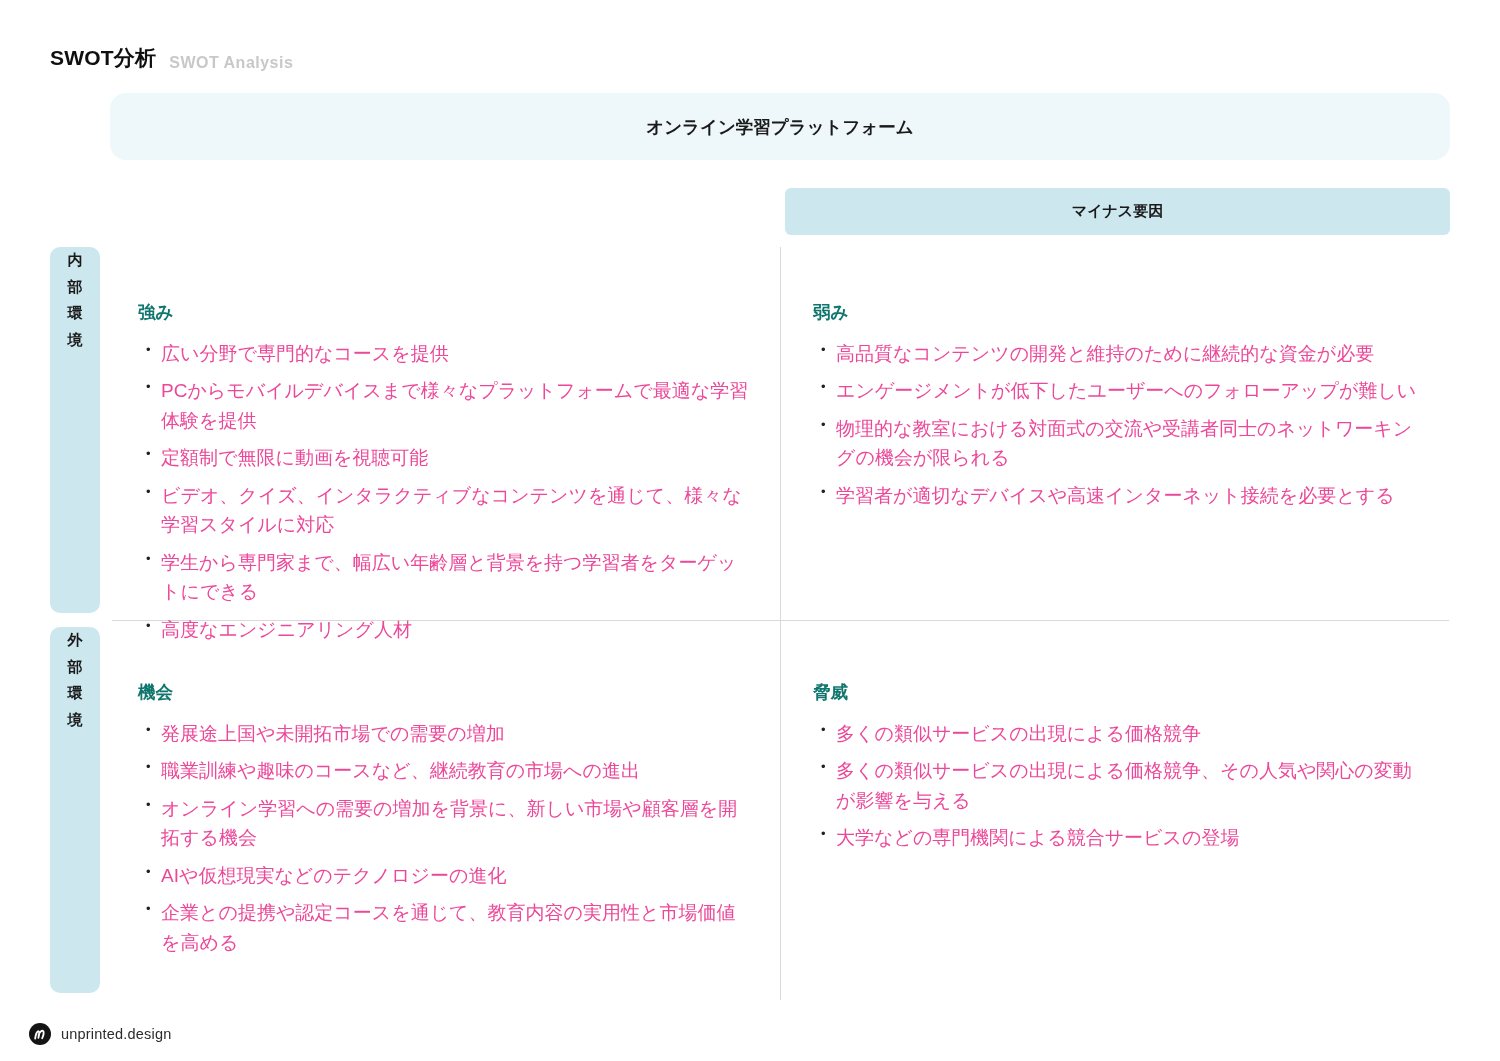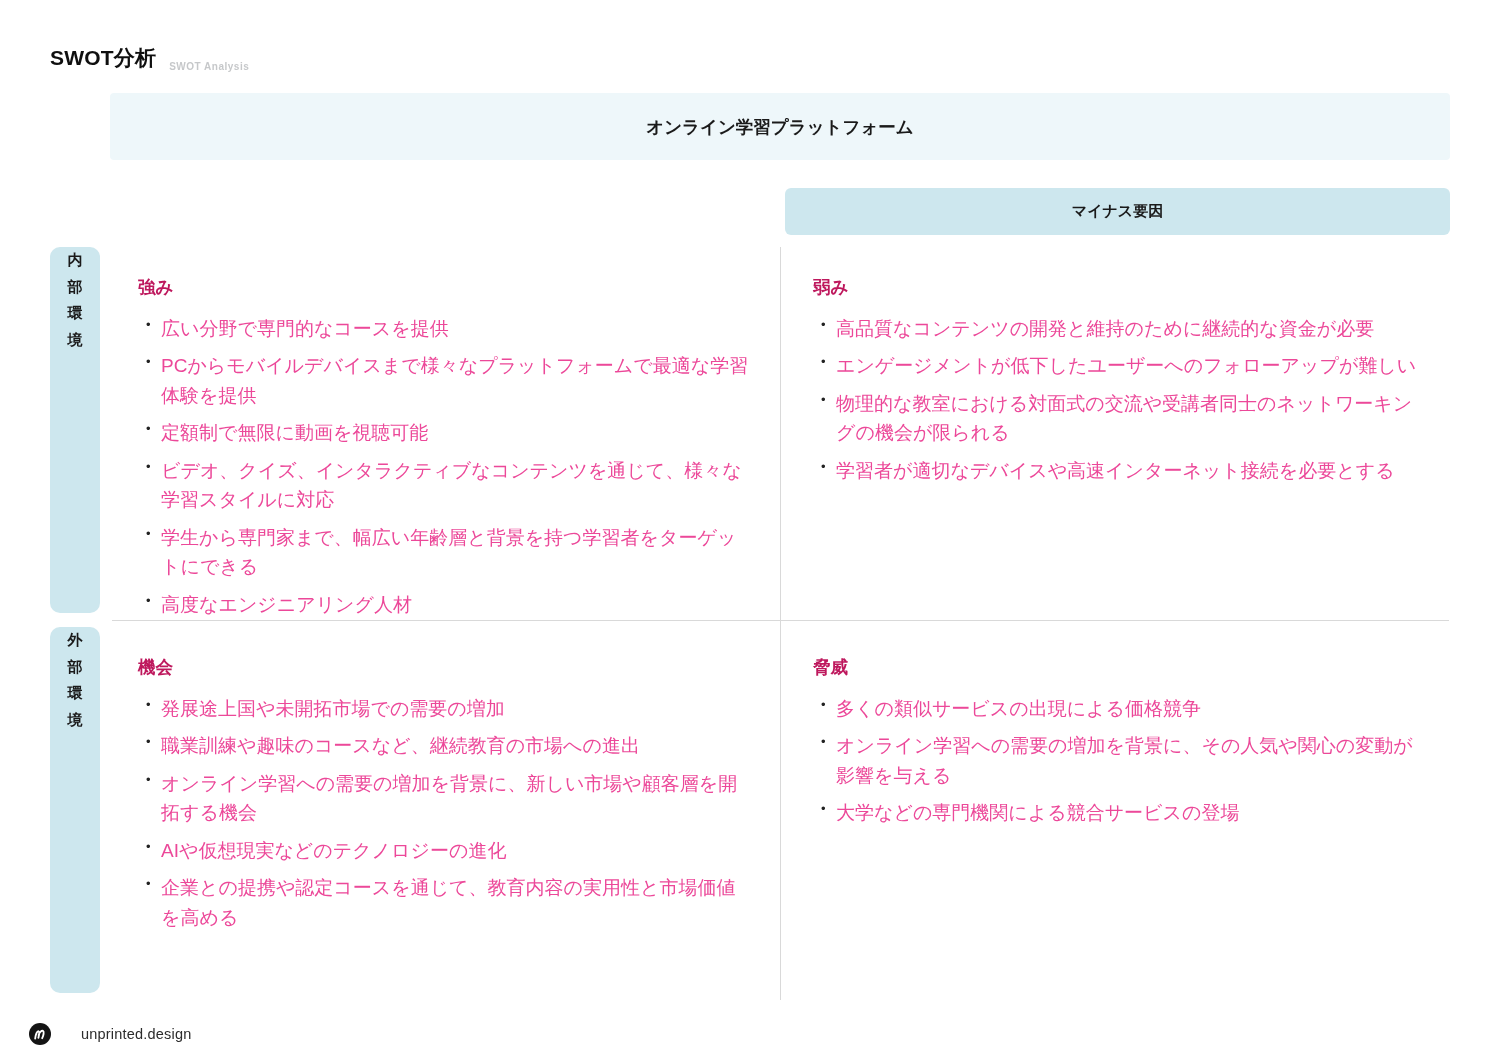--- a/index.html
+++ b/index.html
@@ -25,33 +25,33 @@
     align-items: flex-end;
     gap: 13px;
   }
   .page-title {
     font-size: 21px;
     font-weight: 700;
     color: #0f0f0f;
     letter-spacing: 0.2px;
   }
   .page-subtitle {
-    font-size: 10px;
+    font-size: 16px;
     font-weight: 700;
     color: #c6c8ca;
     letter-spacing: 0.5px;
   }
 
   
   .subject-banner {
     position: absolute;
     left: 110px; top: 93px;
     width: 1340px; height: 67px;
     background: #eef7fa;
-    border-radius: 4px;
+    border-radius: 16px;
     display: flex;
     align-items: center;
     justify-content: center;
   }
   .subject-banner .subject-text {
     font-size: 17.5px;
     font-weight: 700;
     color: #1a1a1a;
   }
 
@@ -117,22 +117,23 @@
     width: 612px;
   }
   .quadrant.strengths     { left: 138px; top: 275px; }
   .quadrant.weaknesses    { left: 813px; top: 275px; }
   .quadrant.opportunities { left: 138px; top: 655px; }
   .quadrant.threats       { left: 813px; top: 655px; }
 
   .quadrant-title {
     font-size: 17.5px;
     font-weight: 700;
-    color: #be185d;
+    color: #0f766e;
     margin-bottom: 15px;
+    margin-top: 25px;
   }
   .bullet-list {
     list-style: none;
   }
   .bullet-list li {
     position: relative;
     padding-left: 23px;
     font-size: 19px;
     line-height: 1.55;
     color: #ec4899;
@@ -157,21 +158,20 @@
     gap: 9px;
   }
   .brand-logo {
     width: 24px; height: 24px;
     display: block;
   }
   .brand-name {
     font-size: 14.5px;
     color: #2b2b2b;
     letter-spacing: 0.2px;
-    margin-left: 20px;
   }
 </style>
 </head>
 <body>
 
 <div class="canvas">
 
   <div class="page-title-row">
     <span class="page-title">SWOT分析</span>
     <span class="page-subtitle">SWOT Analysis</span>
@@ -225,21 +225,21 @@
         <li>オンライン学習への需要の増加を背景に、新しい市場や顧客層を開拓する機会</li>
         <li>AIや仮想現実などのテクノロジーの進化</li>
         <li>企業との提携や認定コースを通じて、教育内容の実用性と市場価値を高める</li>
       </ul>
   </div>
 
   <div class="quadrant threats">
     <div class="quadrant-title">脅威</div>
     <ul class="bullet-list">
         <li>多くの類似サービスの出現による価格競争</li>
-        <li>オンライン学習への需要の増加を背景に、その人気や関心の変動が影響を与える</li>
+        <li>多くの類似サービスの出現による価格競争、その人気や関心の変動が影響を与える</li>
         <li>大学などの専門機関による競合サービスの登場</li>
       </ul>
   </div>
 
   <div class="footer">
     <svg class="brand-logo" viewBox="0 0 24 24" aria-hidden="true">
       <circle cx="12" cy="12" r="11" fill="#141414"></circle>
       <path d="M7.2 16.5 C 7.6 12.5, 9.2 8.8, 10.6 9.3 C 11.8 9.8, 11.0 13.5, 10.4 15.8 M 10.6 13.0 C 11.6 10.2, 13.6 8.2, 15.0 8.9 C 16.4 9.6, 15.4 13.8, 14.2 16.2" fill="none" stroke="#ffffff" stroke-width="1.9" stroke-linecap="round" stroke-linejoin="round"></path>
     </svg>
     <span class="brand-name">unprinted.design</span>

